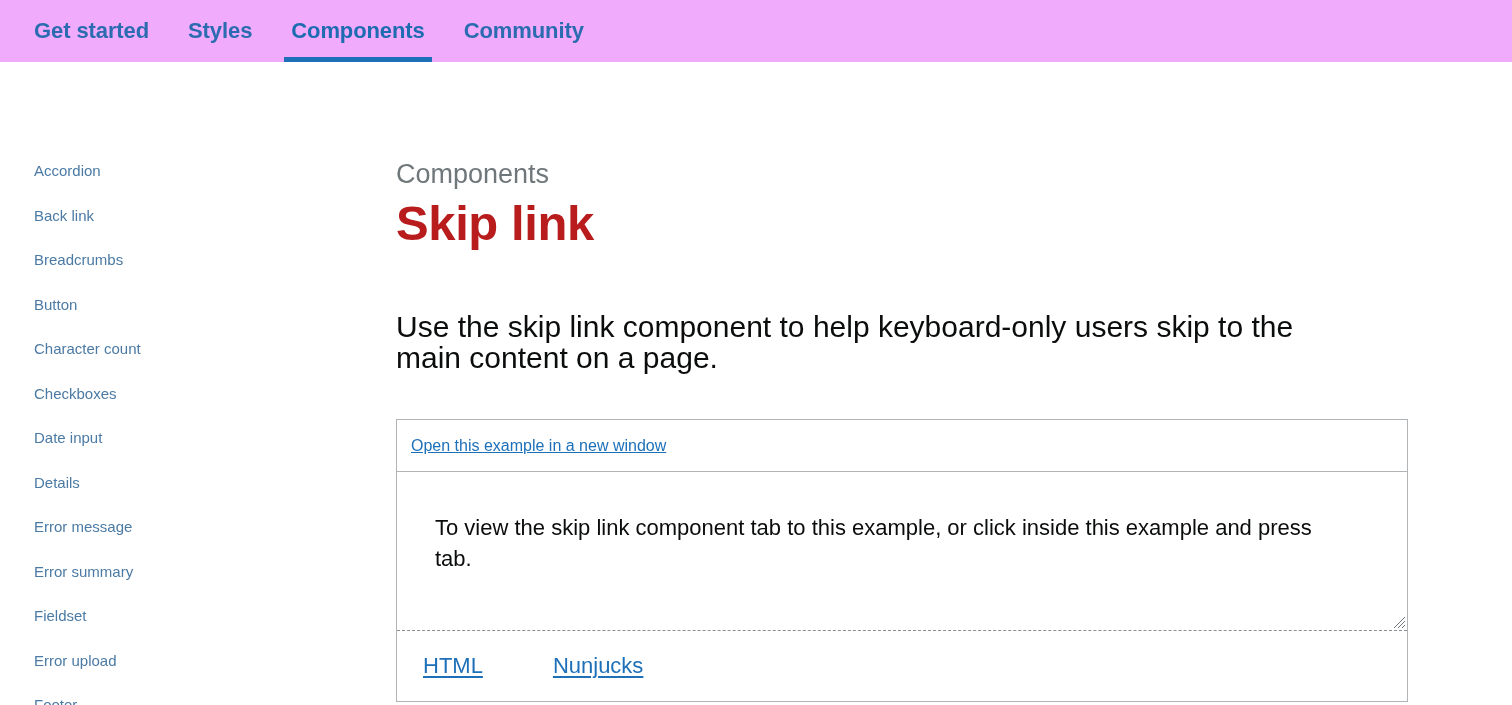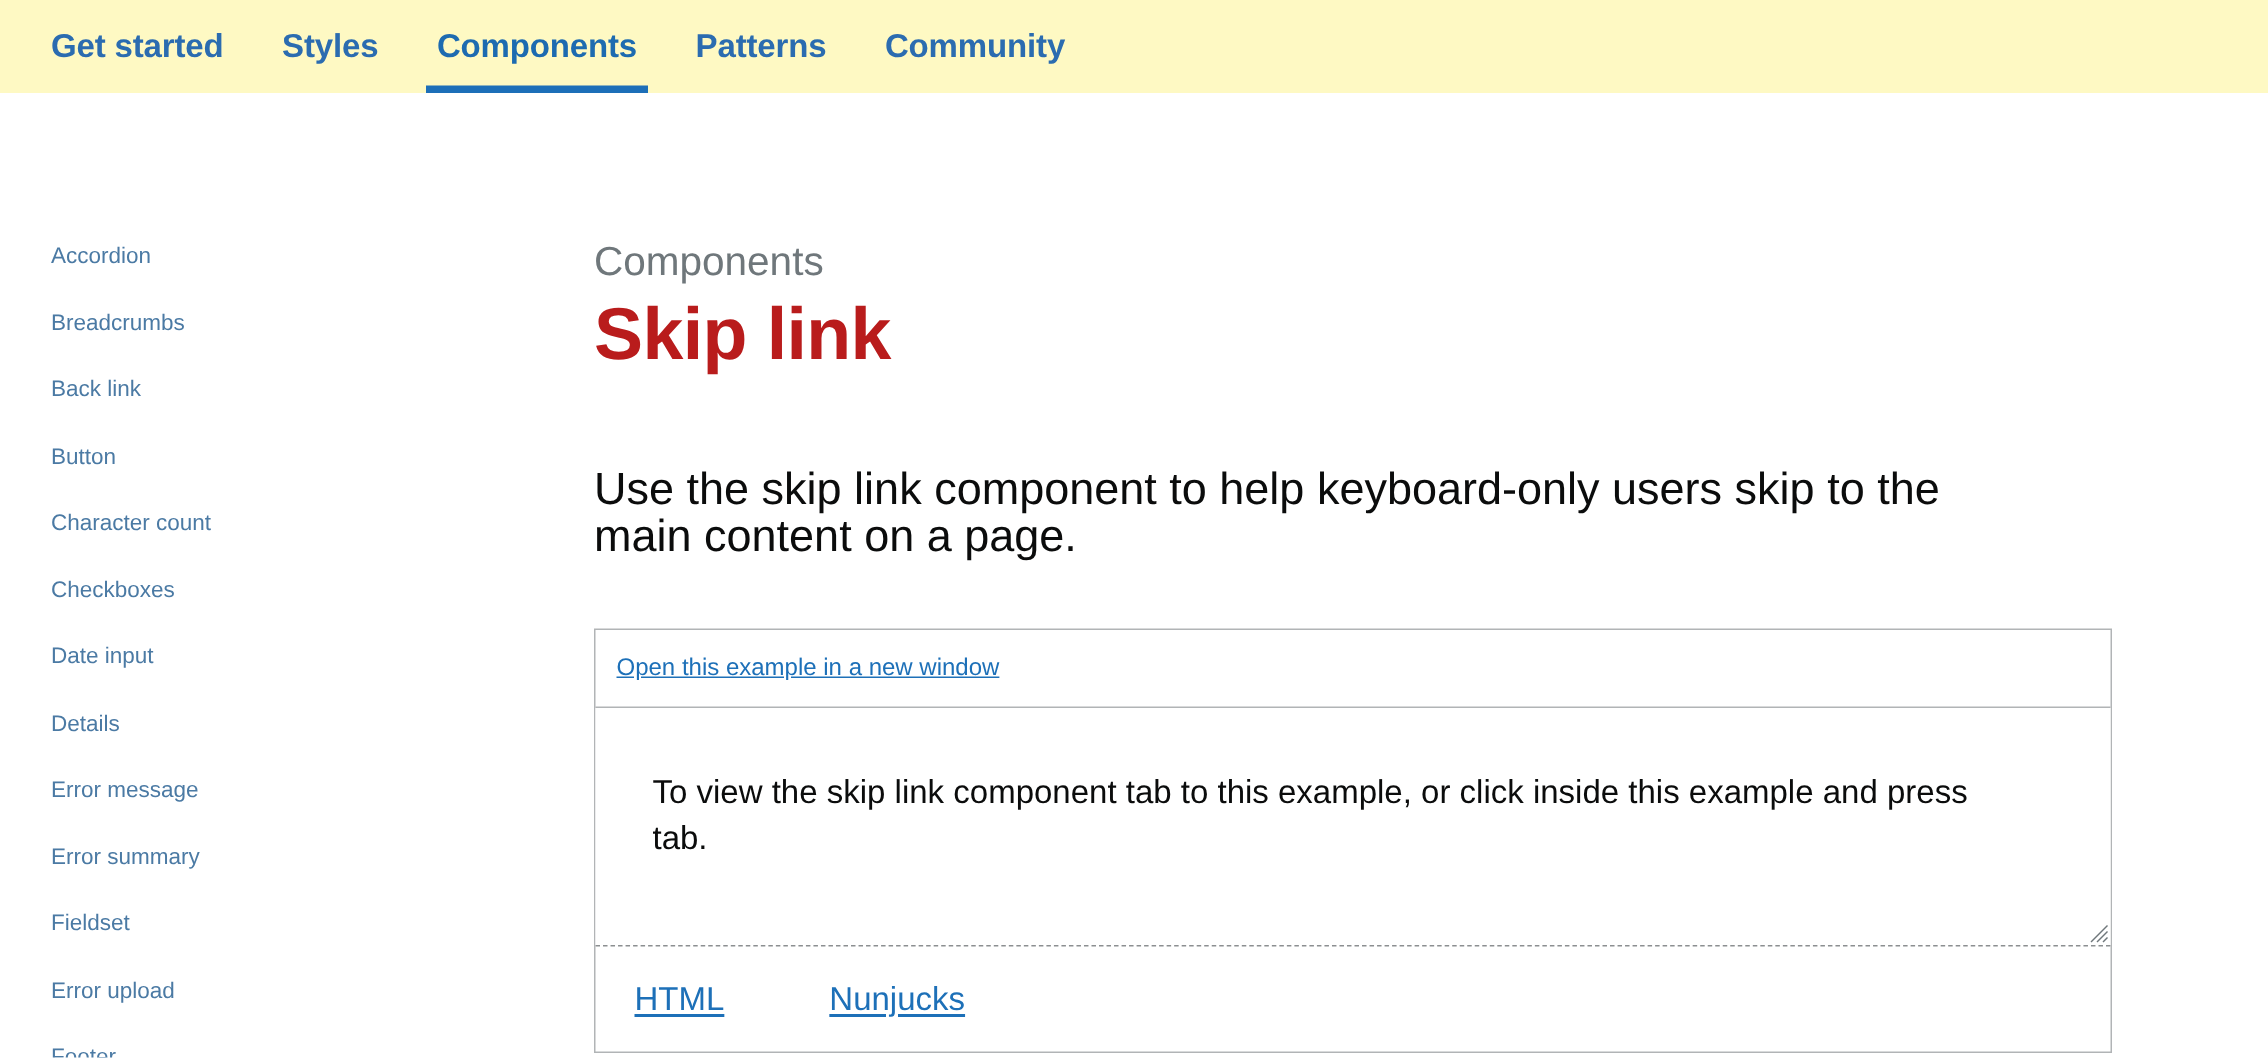--- a/index.html
+++ b/index.html
@@ -9,21 +9,21 @@
     width: 1512px;
     height: 705px;
     overflow: hidden;
     background: #ffffff;
     font-family: "Liberation Sans", sans-serif;
   }
 
   
   .topnav {
     height: 62px;
-    background: #fef9c3;
+    background: #f0abfc;
     display: flex;
     align-items: flex-end;
     padding: 0 0 0 34px;
     position: relative;
   }
   .topnav-list {
     display: flex;
     align-items: flex-end;
     gap: 0;
     list-style: none;
@@ -178,40 +178,37 @@
     <li class="topnav-item">
       <a class="topnav-link">Get started</a>
     </li>
     <li class="topnav-item">
       <a class="topnav-link">Styles</a>
     </li>
     <li class="topnav-item active">
       <a class="topnav-link">Components</a>
     </li>
     <li class="topnav-item">
-      <a class="topnav-link">Patterns</a>
-    </li>
-    <li class="topnav-item">
       <a class="topnav-link">Community</a>
     </li>
   </ul>
 </nav>
 
 <div class="page">
 
   <aside class="sidebar">
     <ul class="sidebar-list">
       <li class="sidebar-item">
         <a class="sidebar-link">Accordion</a>
       </li>
       <li class="sidebar-item">
+        <a class="sidebar-link">Back link</a>
+      </li>
+      <li class="sidebar-item">
         <a class="sidebar-link">Breadcrumbs</a>
-      </li>
-      <li class="sidebar-item">
-        <a class="sidebar-link">Back link</a>
       </li>
       <li class="sidebar-item">
         <a class="sidebar-link">Button</a>
       </li>
       <li class="sidebar-item">
         <a class="sidebar-link">Character count</a>
       </li>
       <li class="sidebar-item">
         <a class="sidebar-link">Checkboxes</a>
       </li>

